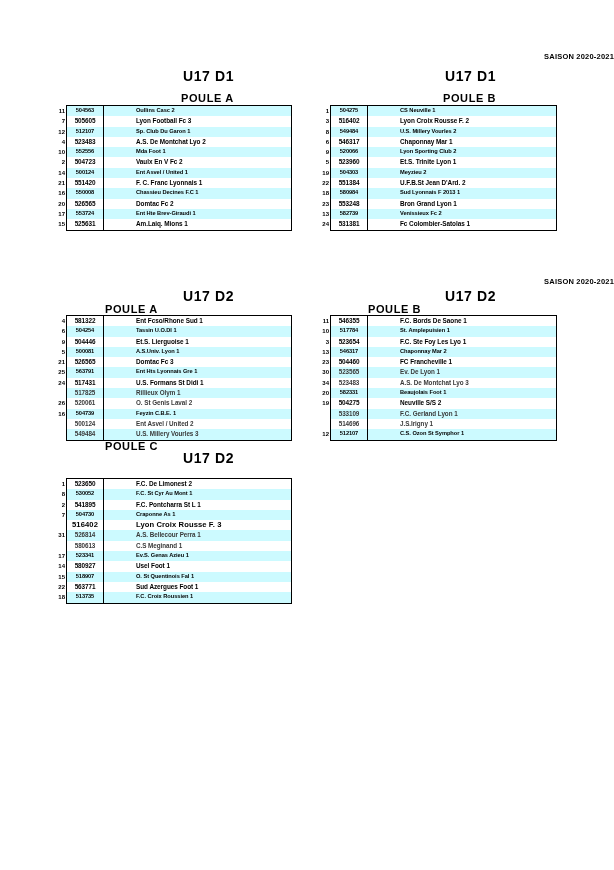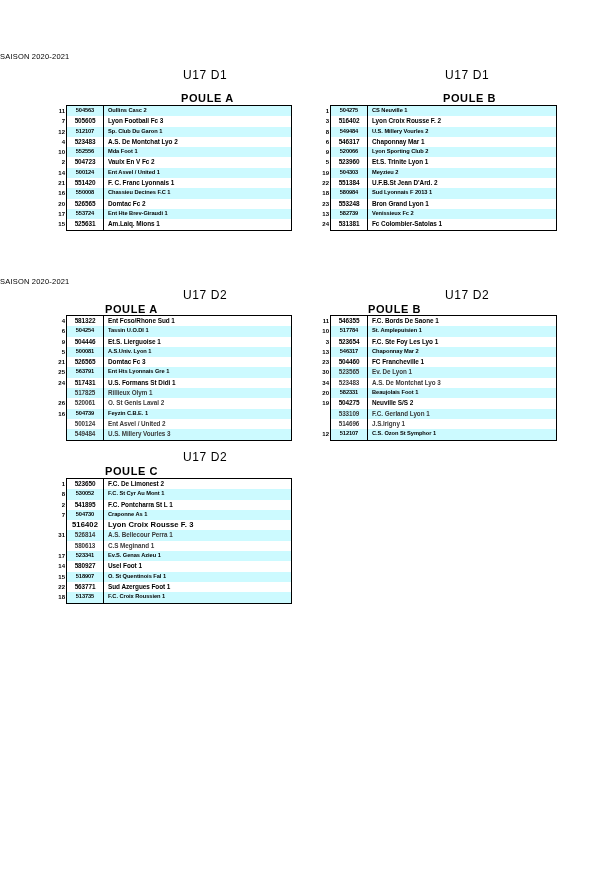--- a/index.html
+++ b/index.html
@@ -19,29 +19,29 @@
   .page {
     position: relative;
     width: 614px;
     height: 870px;
   }
 
   
   .saison {
     position: absolute;
     width: 100%;
-    text-align: left;
+    text-align: right;
     font-size: 7.5px;
-    font-weight: normal;
+    font-weight: bold;
     letter-spacing: 0.2px;
   }
   .cat-label {
     position: absolute;
-    font-size: 12px;
-    font-weight: normal;
+    font-size: 14px;
+    font-weight: bold;
     letter-spacing: 0.6px;
   }
   .poule-label {
     position: absolute;
     font-size: 11px;
     font-weight: bold;
     letter-spacing: 0.6px;
   }
 
   
@@ -75,20 +75,21 @@
   .cell-name {
     flex: 1;
     box-sizing: border-box;
     padding-left: 4px;
     font-size: 6.4px;
     line-height: 9.2px;
     font-weight: bold;
     letter-spacing: -0.05px;
     white-space: nowrap;
     overflow: hidden;
+    margin-left: 28px;
   }
 
   
   .rank {
     position: absolute;
     left: -16px;
     width: 14px;
     text-align: right;
     font-size: 6px;
     line-height: 10.3px;
@@ -479,21 +480,21 @@
           <div class="row shade-cyan">
             <div class="cell-num f-small">512107</div>
             <div class="cell-name f-small">C.S. Ozon St Symphor 1</div>
           </div>
         </div>
       </div>
   </div>
 
   <div class="cat-label" style="top:450px; left:183px;">U17   D2</div>
 
-  <div class="poule-label" style="top:465px; left:105px;">POULE C</div>
+  <div class="poule-label" style="top:440px; left:105px;">POULE C</div>
 
   <div class="block" style="top:478px; left:66px; width:226px;">
     <div class="rows" id="tbl-2-0">
         <div class="rowwrap">
           <div class="rank">1</div>
           <div class="row shade-white">
             <div class="cell-num f-normal">523650</div>
             <div class="cell-name f-normal">F.C. De Limonest 2</div>
           </div>
         </div>

